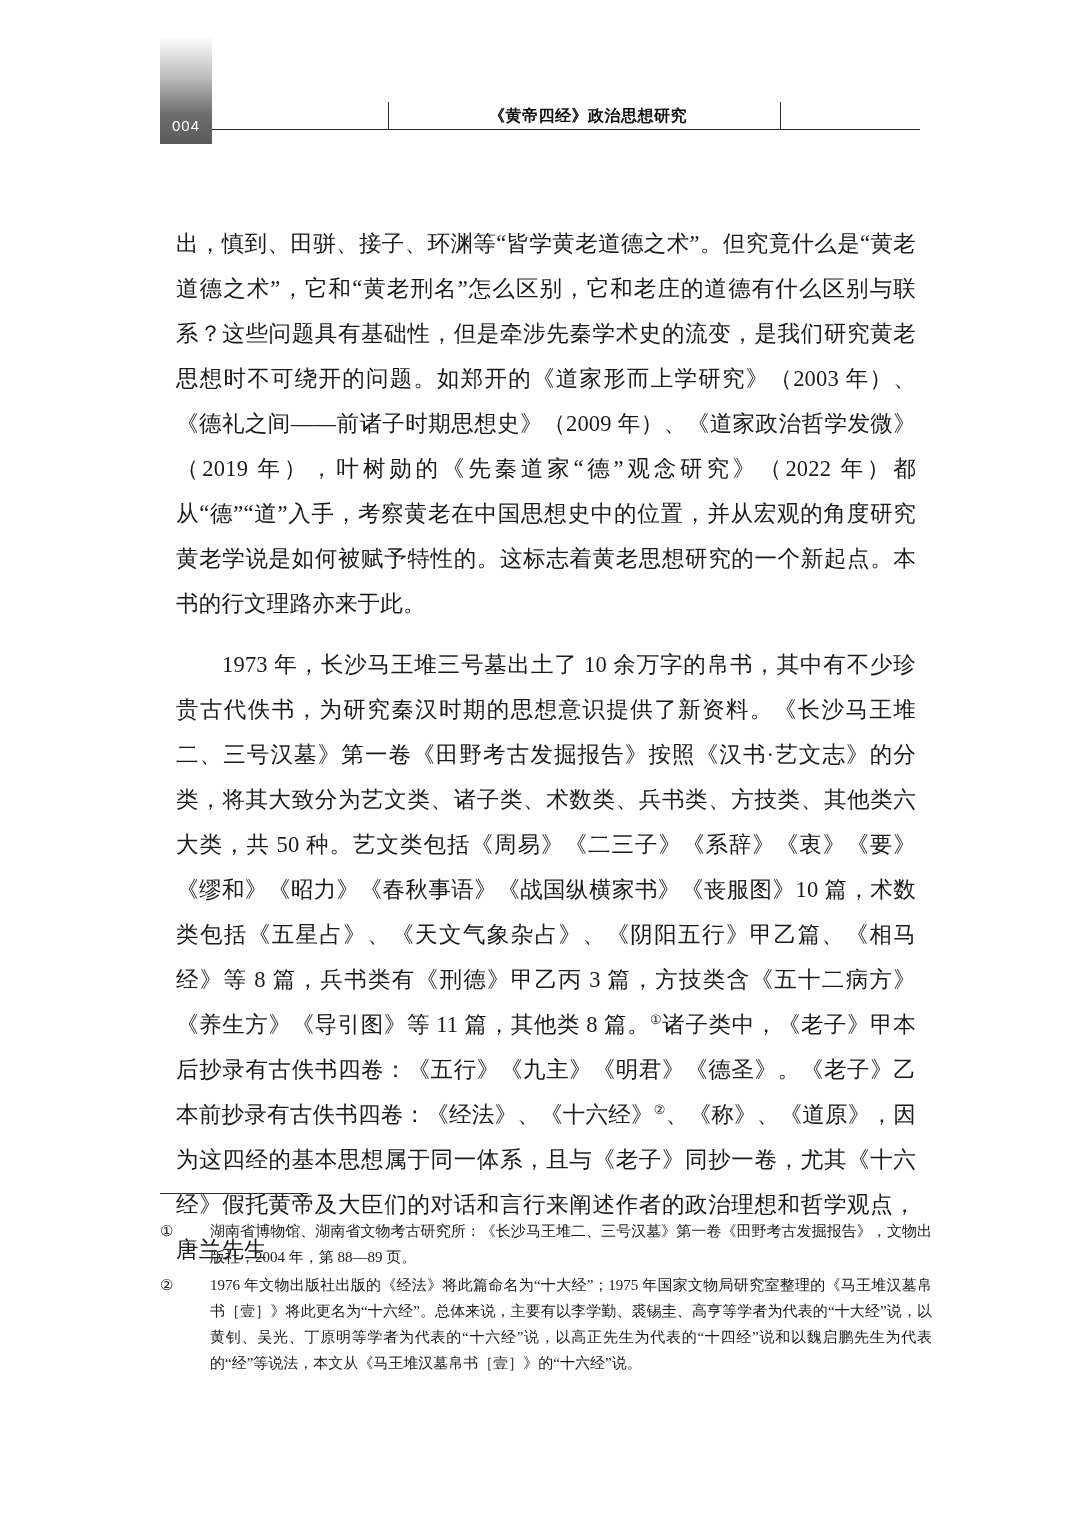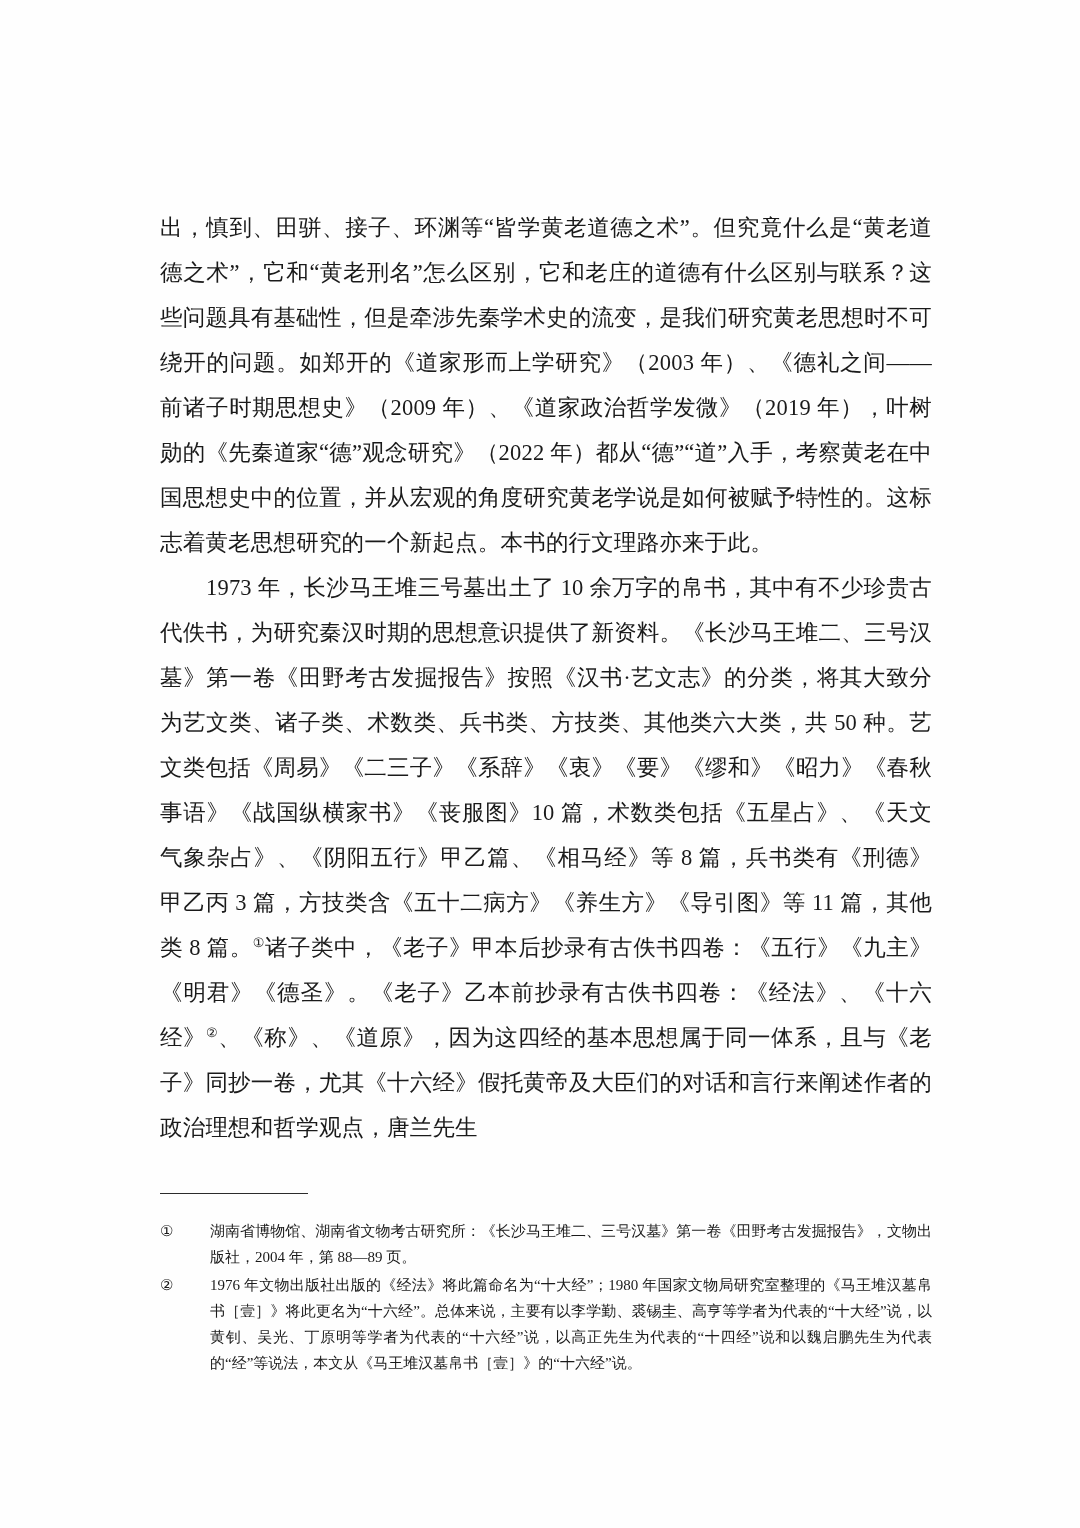--- a/index.html
+++ b/index.html
@@ -87,21 +87,21 @@
   }
 
   
   .body-text {
     position: absolute;
     left: 160px;
     top: 205px;
     width: 772px;
   }
   .body-text p {
-    margin: 0;
+    margin: 16px;
     font-size: 22.5px;
     line-height: 45px;
     text-align: justify;
     text-justify: inter-ideograph;
     letter-spacing: 0.2px;
   }
   .body-text p.indent {
     text-indent: 46px;
   }
   sup.fn {
@@ -141,31 +141,40 @@
     text-align: justify;
     text-justify: inter-ideograph;
     margin-left: 16px;
   }
 </style>
 </head>
 <body>
 
 <div class="page">
 
+  <div class="header">
+    <div class="folio-box">
+      <div class="folio-num">004</div>
+    </div>
+    <div class="header-rule"></div>
+    <div class="header-tick-left"></div>
+    <div class="header-tick-right"></div>
+    <div class="running-title">《黄帝四经》政治思想研究</div>
+  </div>
 
   <div class="body-text">
     <p>出，慎到、田骈、接子、环渊等“皆学黄老道德之术”。但究竟什么是“黄老道德之术”，它和“黄老刑名”怎么区别，它和老庄的道德有什么区别与联系？这些问题具有基础性，但是牵涉先秦学术史的流变，是我们研究黄老思想时不可绕开的问题。如郑开的《道家形而上学研究》（2003 年）、《德礼之间——前诸子时期思想史》（2009 年）、《道家政治哲学发微》（2019 年），叶树勋的《先秦道家“德”观念研究》（2022 年）都从“德”“道”入手，考察黄老在中国思想史中的位置，并从宏观的角度研究黄老学说是如何被赋予特性的。这标志着黄老思想研究的一个新起点。本书的行文理路亦来于此。</p>
     <p class="indent"><span>1973 年，长沙马王堆三号墓出土了 10 余万字的帛书，其中有不少珍贵古代佚书，为研究秦汉时期的思想意识提供了新资料。《长沙马王堆二、三号汉墓》第一卷《田野考古发掘报告》按照《汉书·艺文志》的分类，将其大致分为艺文类、诸子类、术数类、兵书类、方技类、其他类六大类，共 50 种。艺文类包括《周易》《二三子》《系辞》《衷》《要》《缪和》《昭力》《春秋事语》《战国纵横家书》《丧服图》10 篇，术数类包括《五星占》、《天文气象杂占》、《阴阳五行》甲乙篇、《相马经》等 8 篇，兵书类有《刑德》甲乙丙 3 篇，方技类含《五十二病方》《养生方》《导引图》等 11 篇，其他类 8 篇。</span><sup class="fn">①</sup><span>诸子类中，《老子》甲本后抄录有古佚书四卷：《五行》《九主》《明君》《德圣》。《老子》乙本前抄录有古佚书四卷：《经法》、《十六经》</span><sup class="fn">②</sup><span>、《称》、《道原》，因为这四经的基本思想属于同一体系，且与《老子》同抄一卷，尤其《十六经》假托黄帝及大臣们的对话和言行来阐述作者的政治理想和哲学观点，唐兰先生</span></p>
   </div>
 
   <div class="footnote-rule"></div>
   <div class="footnotes">
     <div class="fn-item">
       <div class="fn-marker">①</div>
       <div class="fn-body">湖南省博物馆、湖南省文物考古研究所：《长沙马王堆二、三号汉墓》第一卷《田野考古发掘报告》，文物出版社，2004 年，第 88—89 页。</div>
     </div>
     <div class="fn-item">
       <div class="fn-marker">②</div>
-      <div class="fn-body">1976 年文物出版社出版的《经法》将此篇命名为“十大经”；1980 年国家文物局研究室整理的《马王堆汉墓帛书［壹］》将此更名为“十六经”。总体来说，主要有以李学勤、裘锡圭、高亨等学者为代表的“十大经”说，以黄钊、吴光、丁原明等学者为代表的“十六经”说，以高正先生为代表的“十四经”说和以魏启鹏先生为代表的“经”等说法，本文从《马王堆汉墓帛书［壹］》的“十六经”说。</div>
+      <div class="fn-body">1976 年文物出版社出版的《经法》将此篇命名为“十大经”；1975 年国家文物局研究室整理的《马王堆汉墓帛书［壹］》将此更名为“十六经”。总体来说，主要有以李学勤、裘锡圭、高亨等学者为代表的“十大经”说，以黄钊、吴光、丁原明等学者为代表的“十六经”说，以高正先生为代表的“十四经”说和以魏启鹏先生为代表的“经”等说法，本文从《马王堆汉墓帛书［壹］》的“十六经”说。</div>
     </div>
   </div>
 
 </div>
 
 </body></html>

